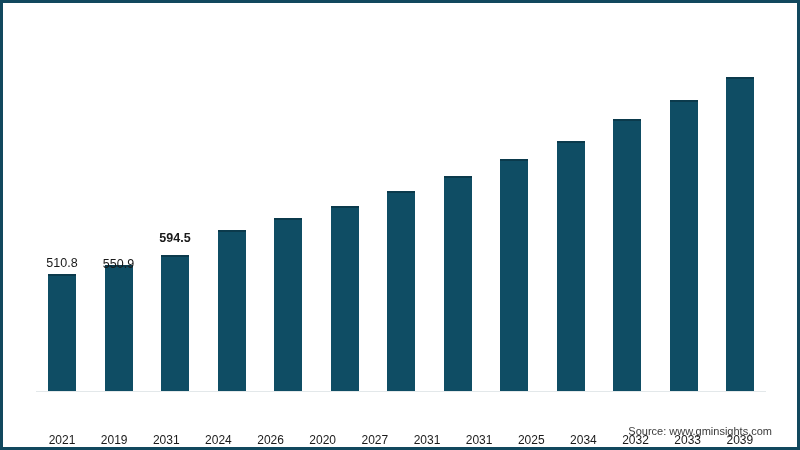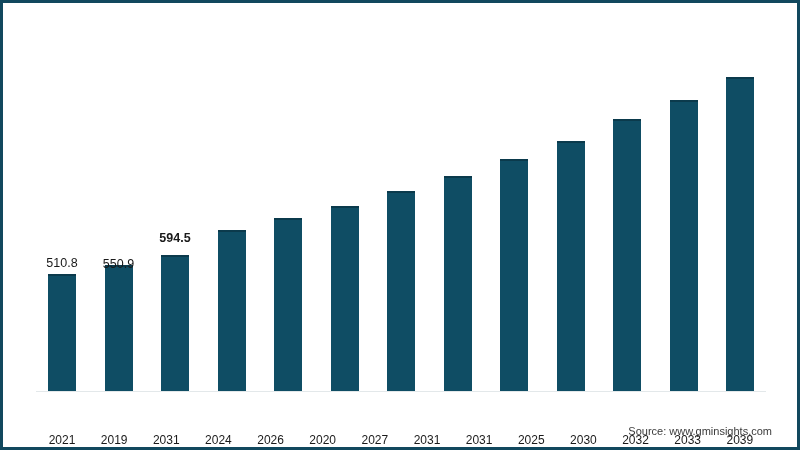--- a/index.html
+++ b/index.html
@@ -193,20 +193,20 @@
       <div class="x-label">2021</div>
       <div class="x-label">2019</div>
       <div class="x-label">2031</div>
       <div class="x-label">2024</div>
       <div class="x-label">2026</div>
       <div class="x-label">2020</div>
       <div class="x-label">2027</div>
       <div class="x-label">2031</div>
       <div class="x-label">2031</div>
       <div class="x-label">2025</div>
-      <div class="x-label">2030</div>
+      <div class="x-label">2034</div>
       <div class="x-label">2032</div>
       <div class="x-label">2033</div>
       <div class="x-label">2039</div>
     </div>
 
   <div class="source">Source: www.gminsights.com</div>
 </div>
 
 </body></html>

